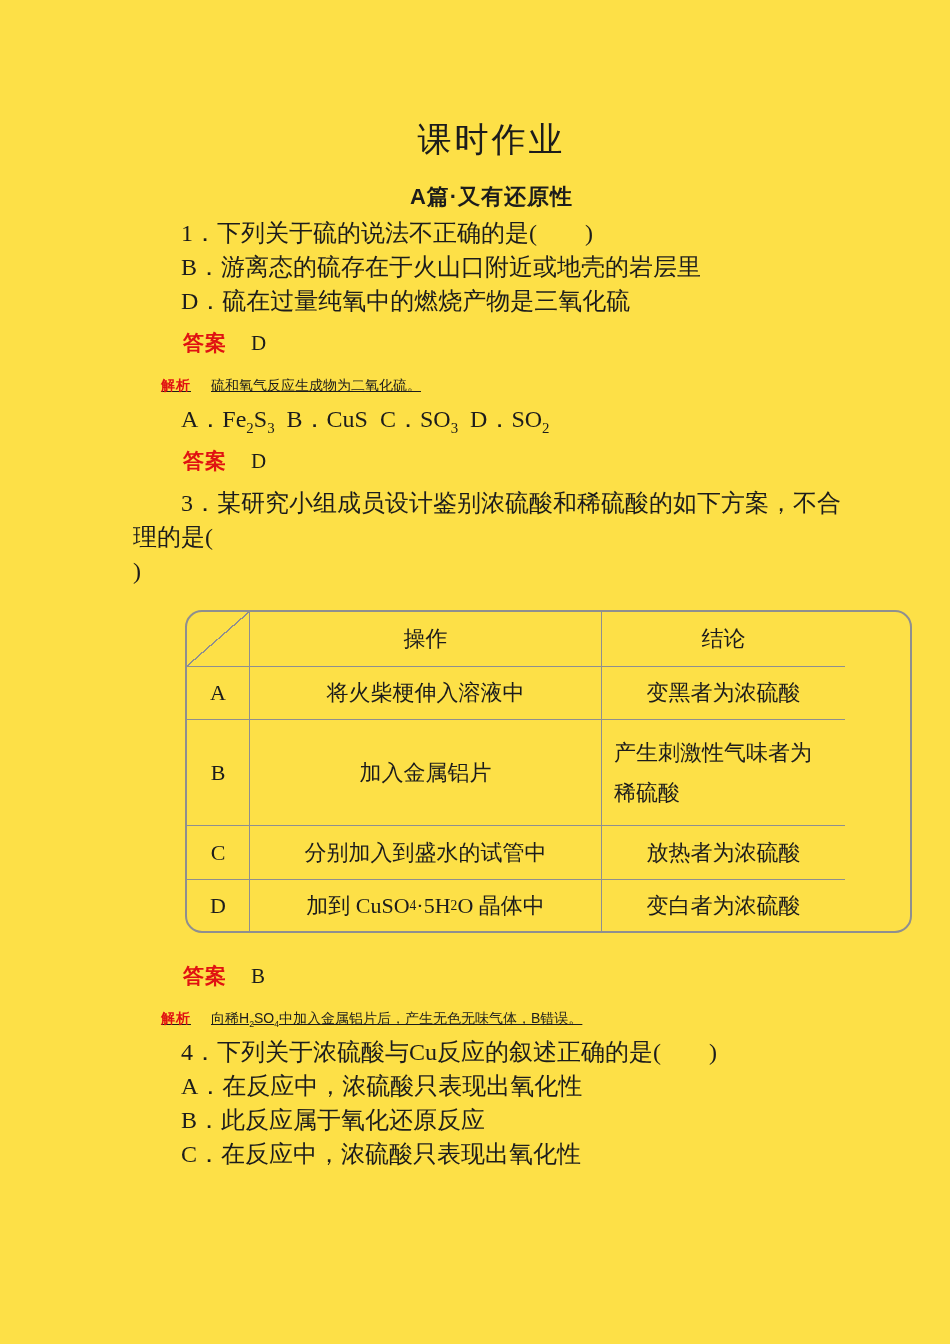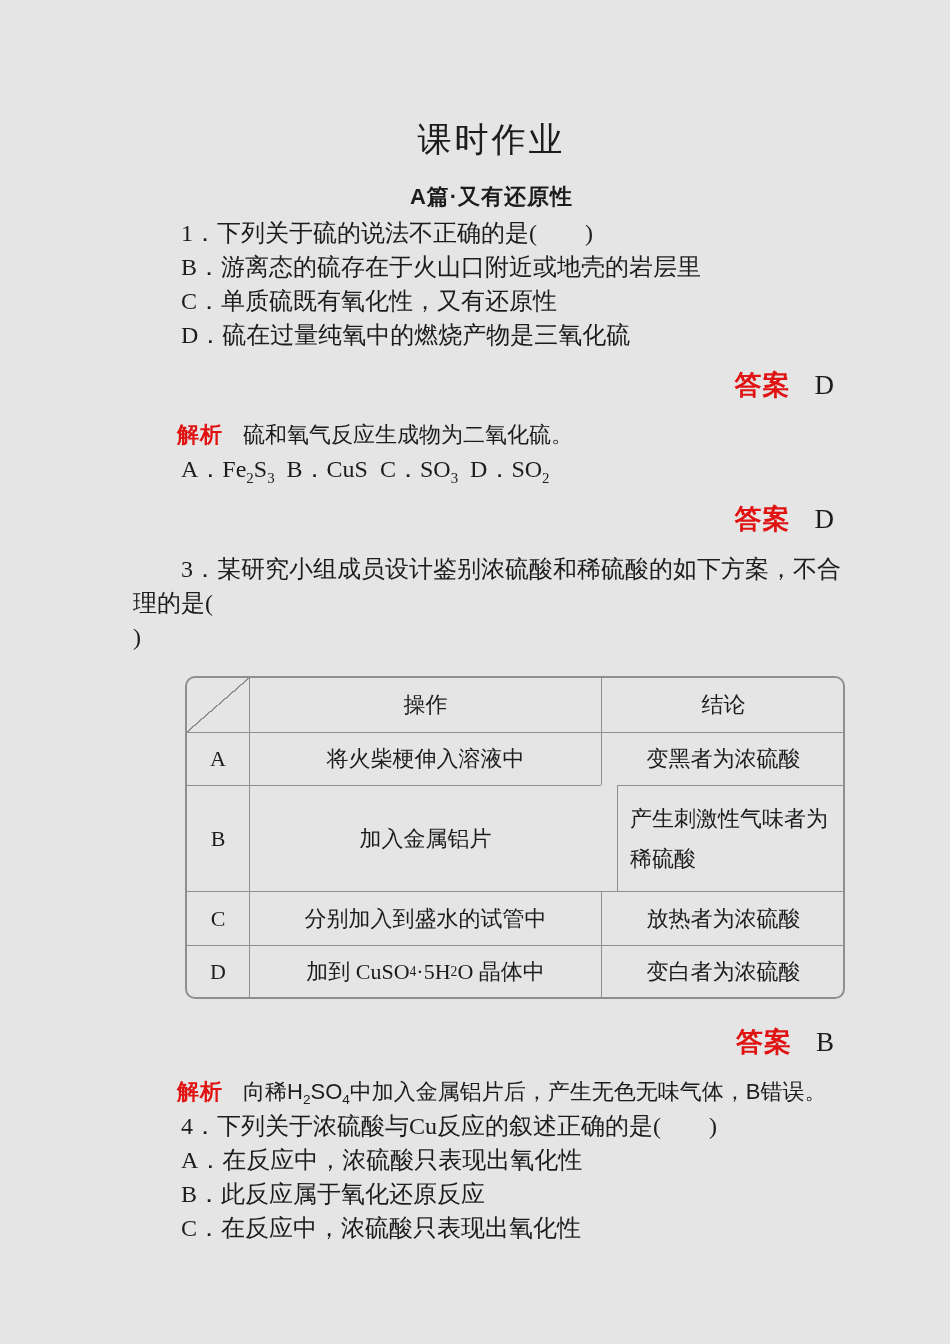--- a/index.html
+++ b/index.html
@@ -2,83 +2,83 @@
 <html style="--red: #e01212; --tb: #8f8f8f;"><head>
 <meta charset="utf-8">
 <style>
   :root{
     --red:#e01212;
     --tb:#8f8f8f;
     --ink:#1c1c1c;
   }
   html,body{margin:0;padding:0;background:#ffffff;}
   .page{
-    width:950px;height:1344px;background:#e5e5e5;overflow:hidden;
+    width:950px;height:1344px;background:#fde047;overflow:hidden;
     font-family:"Liberation Serif","DejaVu Serif",serif;
     color:var(--ink);position:relative;box-sizing:border-box;
     padding:118px 100px 0 133px;
   }
   .doc-title{
     margin:0;font-size:34px;line-height:44px;font-weight:normal;
     text-align:center;letter-spacing:3px;
   }
   .section-head{
     margin:22px 0 6px 0;font-size:22px;line-height:26px;text-align:center;
     font-family:"Liberation Sans","DejaVu Sans",sans-serif;font-weight:bold;
     letter-spacing:1px;
   }
   p.line{
     margin:0;font-size:24px;line-height:34px;text-indent:2em;
     white-space:pre-wrap;
   }
-  p.ansline{margin:16px;font-size:27px;line-height:34px;text-indent:2em;text-align:right;}
+  p.ansline{margin:8px;font-size:21px;line-height:34px;text-indent:2em;}
   .lab{
     font-family:"Liberation Sans","DejaVu Sans",sans-serif;
     font-weight:bold;color:var(--red);letter-spacing:1px;
   }
   .ansletter{margin-left:24px;}
   p.analysis{
-    margin:0 0;font-size:22px;line-height:34px;text-indent:2em;
+    margin:0 0;font-size:14px;line-height:34px;text-indent:2em;
     font-family:"Liberation Sans","DejaVu Sans",sans-serif;
+    text-decoration:underline;
   }
   .analysis .atext{margin-left:20px;}
   sub{font-size:0.62em;line-height:0;}
   
   .tblwrap{margin:22px 0 26px 52px;}
   .gtable{
-    display:grid;width:660px;box-sizing:border-box;
+    display:grid;width:727px;box-sizing:border-box;
     grid-template-columns:62px 352px 244px;
     grid-template-rows:54px 53px 106px 54px 52px;
-    border:2px solid var(--tb);border-radius:10px;
+    border:2px solid var(--tb);border-radius:17px;
     font-size:22px;line-height:40px;
   }
   .cell{
     display:flex;align-items:center;justify-content:center;
     box-sizing:border-box;text-align:center;padding:0 6px;
   }
   .cell.bl{border-left:1px solid var(--tb);}
   .cell.bt{border-top:1px solid var(--tb);}
-  .cell.left{justify-content:flex-start;text-align:left;padding:0 12px;margin-left:16px;}
+  .cell.left{justify-content:flex-start;text-align:left;padding:0 12px;}
   .diag{
     background:linear-gradient(to bottom right,
       transparent calc(50% - 0.7px),var(--tb) calc(50% - 0.7px),
       var(--tb) calc(50% + 0.7px),transparent calc(50% + 0.7px));
   }
 </style>
 </head>
 <body>
 
 <div class="page">
 
   <h1 class="doc-title">课时作业</h1>
   <div class="section-head">A篇·又有还原性</div>
 
   <p class="line">1．下列关于硫的说法不正确的是(　　)</p>
   <p class="line">B．游离态的硫存在于火山口附近或地壳的岩层里</p>
-  <p class="line">C．单质硫既有氧化性，又有还原性</p>
   <p class="line">D．硫在过量纯氧中的燃烧产物是三氧化硫</p>
   <p class="ansline"><span class="lab">答案</span><span class="ansletter">D</span></p>
   <p class="analysis"><span class="lab">解析</span><span class="atext">硫和氧气反应生成物为二氧化硫。</span></p>
 
   <p class="line">A．Fe<sub>2</sub>S<sub>3</sub>  B．CuS  C．SO<sub>3</sub>  D．SO<sub>2</sub></p>
   <p class="ansline"><span class="lab">答案</span><span class="ansletter">D</span></p>
 
   <p class="line">3．某研究小组成员设计鉴别浓硫酸和稀硫酸的如下方案，不合理的是(
 )</p>
 

